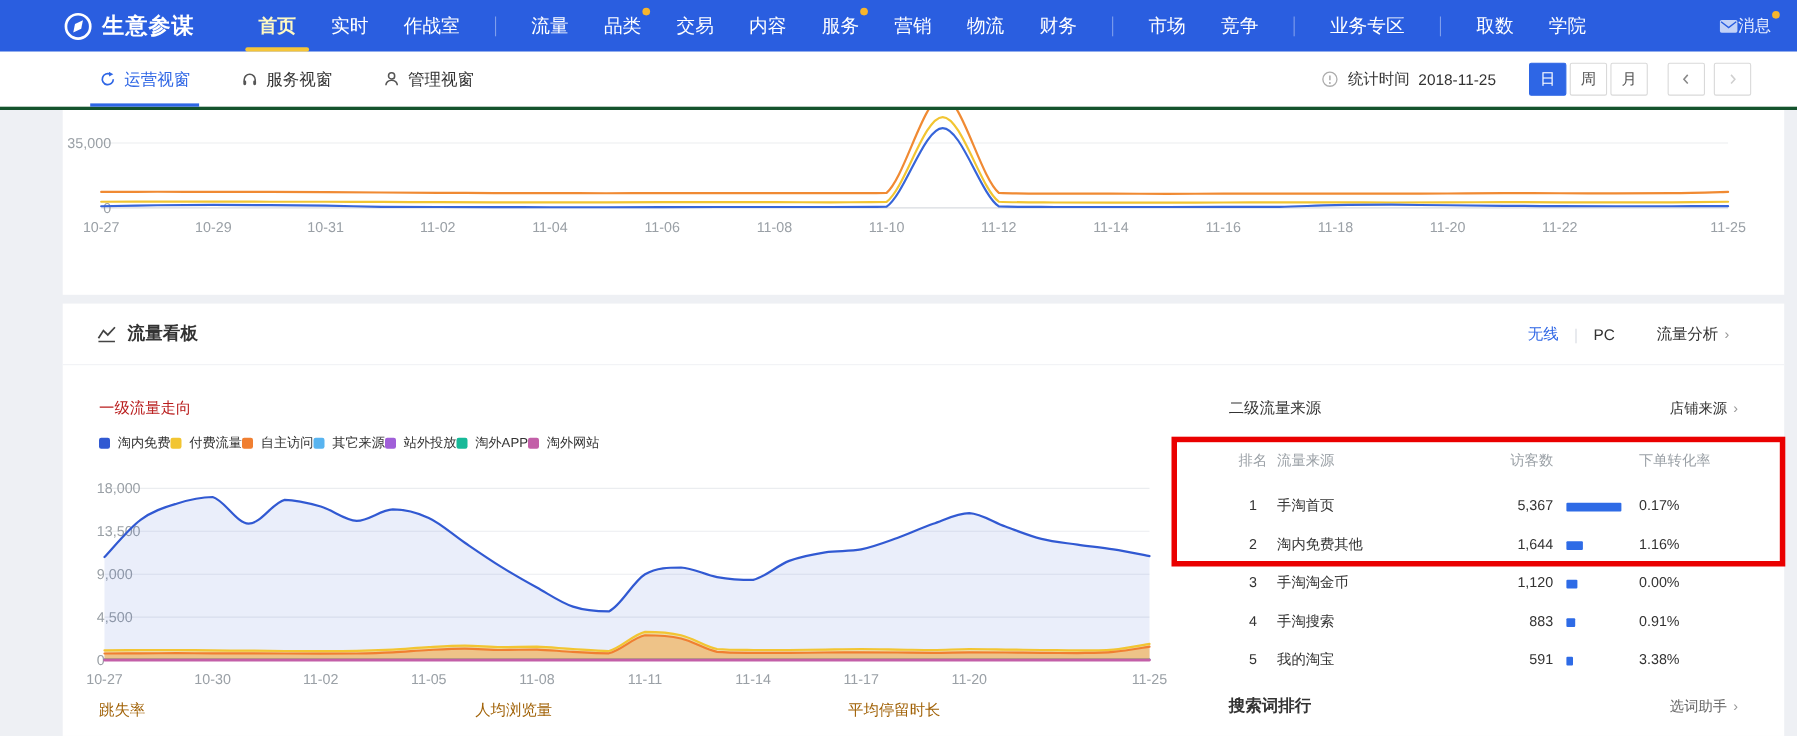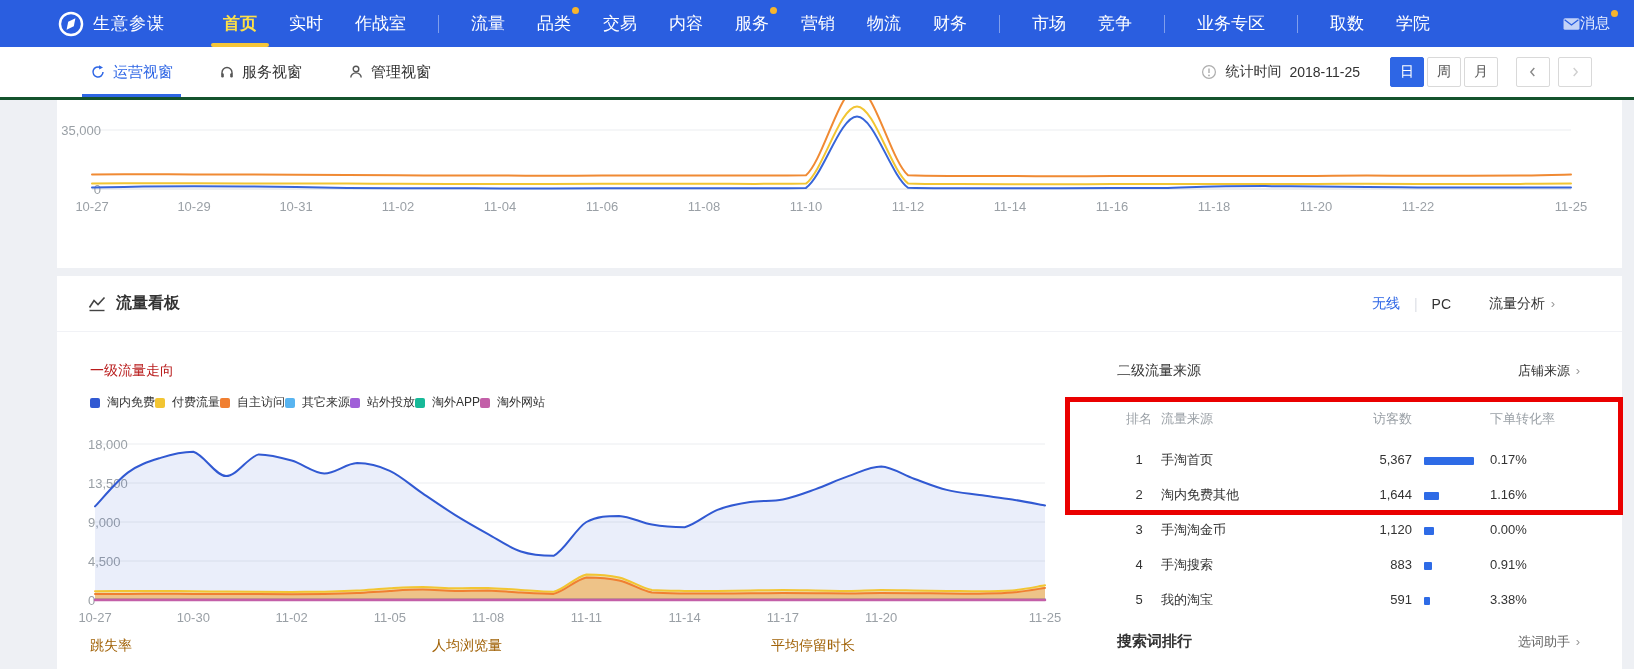--- a/index.html
+++ b/index.html
@@ -3,24 +3,24 @@
 <meta charset="utf-8">
 <style>
   *{box-sizing:border-box;margin:0;padding:0}
   body{margin:0;background:#eef0f4;font-family:"Liberation Sans",sans-serif}
   .page{position:relative;width:1634px;height:669px;overflow:hidden;background:#eef0f4}
   svg{overflow:hidden;display:block}
 
   
   .navbar{position:absolute;left:0;top:0;width:1634px;height:47px;background:#2a5ee0;display:flex;align-items:center;color:#fff}
   .brand{display:flex;align-items:center;gap:9px;margin-left:58px;cursor:pointer}
-  .brand-name{font-size:17px;font-weight:normal;letter-spacing:1px}
+  .brand-name{font-size:20px;font-weight:bold;letter-spacing:1px}
   .nav-menu{display:flex;align-items:center;gap:32px;margin-left:58px;height:100%}
   .nav-item{position:relative;display:flex;align-items:center;height:100%;font-size:17px;color:#fff;cursor:pointer;text-decoration:none}
-  .nav-item.active{color:#fde047;font-weight:bold}
+  .nav-item.active{color:#fef9c3;font-weight:bold}
   .nav-item.active::after{content:"";position:absolute;left:50%;transform:translateX(-50%);bottom:0;width:58px;height:4px;background:#f5c538;border-radius:2px}
   .ndot{position:absolute;top:7px;right:-8px;width:7px;height:7px;border-radius:50%;background:#f7b52c}
   .nav-divider{width:1px;height:18px;background:rgba(255,255,255,.4)}
   .nav-msg{position:relative;margin-left:auto;margin-right:24px;display:flex;align-items:center;gap:0;font-size:15px;color:#e8eeff;cursor:pointer}
   .nav-msg .ndot{top:-4px;right:-8px}
 
   
   .tabrow{position:absolute;left:0;top:47px;width:1634px;height:53px;background:#fff;border-bottom:3px solid #14532d;display:flex;align-items:center}
   .tabs{display:flex;align-items:center;gap:46px;margin-left:90px;height:100%}
   .tab{position:relative;display:flex;align-items:center;gap:7px;height:100%;font-size:15px;color:#333;cursor:pointer}
@@ -29,21 +29,21 @@
   .controls{margin-left:auto;margin-right:42px;display:flex;align-items:center;gap:8px}
   .stat-time{display:flex;align-items:center;gap:8px;font-size:14px;color:#333;margin-right:22px}
   .pbtn{width:34px;height:30px;border:1px solid #d9d9d9;background:#fff;color:#555;font-size:14px;border-radius:2px;display:flex;align-items:center;justify-content:center;cursor:pointer}
   .pbtn.active{background:#2e66e5;border-color:#2e66e5;color:#fff}
   .pgroup{display:flex;gap:3px;margin-right:10px}
 
   
   .card{position:absolute;background:#fff}
   .card1{left:57px;top:100px;width:1565px;height:168px}
   .card2{left:57px;top:276px;width:1565px;height:393px}
-  .card2-header{height:56px;display:flex;align-items:center;justify-content:space-between;padding:0 67px 0 31px;border-bottom:1px solid #f1f2f6}
+  .card2-header{height:56px;display:flex;align-items:center;justify-content:space-between;padding:0 50px 0 31px;border-bottom:1px solid #f1f2f6}
   .c2-title{display:flex;align-items:center;gap:10px;font-size:16px;color:#333;font-weight:bold}
   .c2-links{display:flex;align-items:center;gap:14px;font-size:14px}
   .lnk-blue{color:#2e66e5;cursor:pointer}
   .lnk-dark{color:#333;cursor:pointer}
   .vsep{color:#dcdfe5}
   .chev{color:#999;font-size:13px;margin-left:2px}
 
   .subtitle{position:absolute;font-size:14px;color:#b91c1c}
   .legend{position:absolute;left:33px;top:118px;display:flex;align-items:center;}
   .legend-item{display:flex;align-items:center;gap:7px;font-size:12px;color:#333;cursor:pointer}

